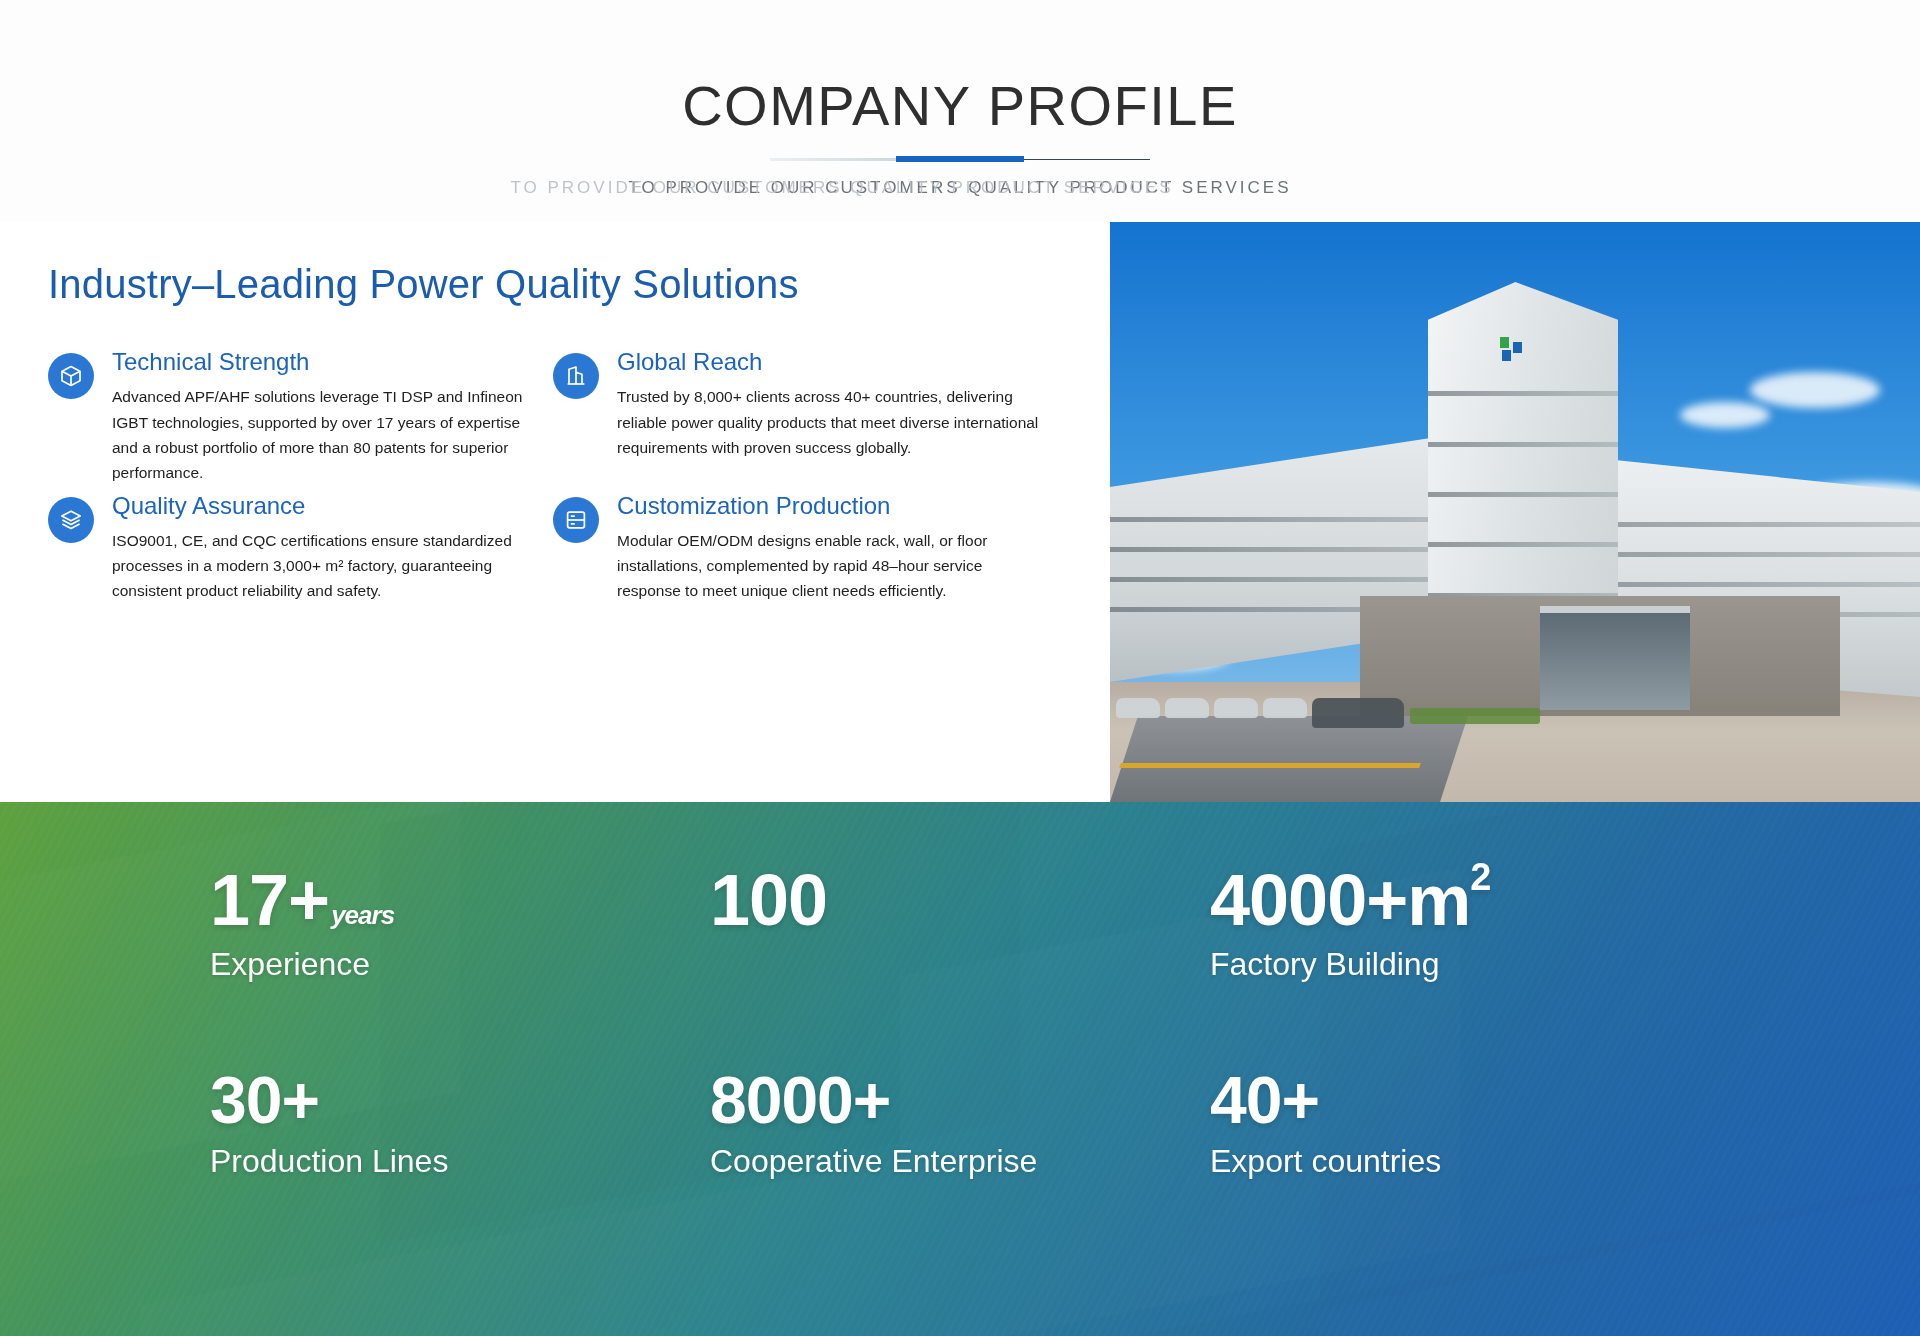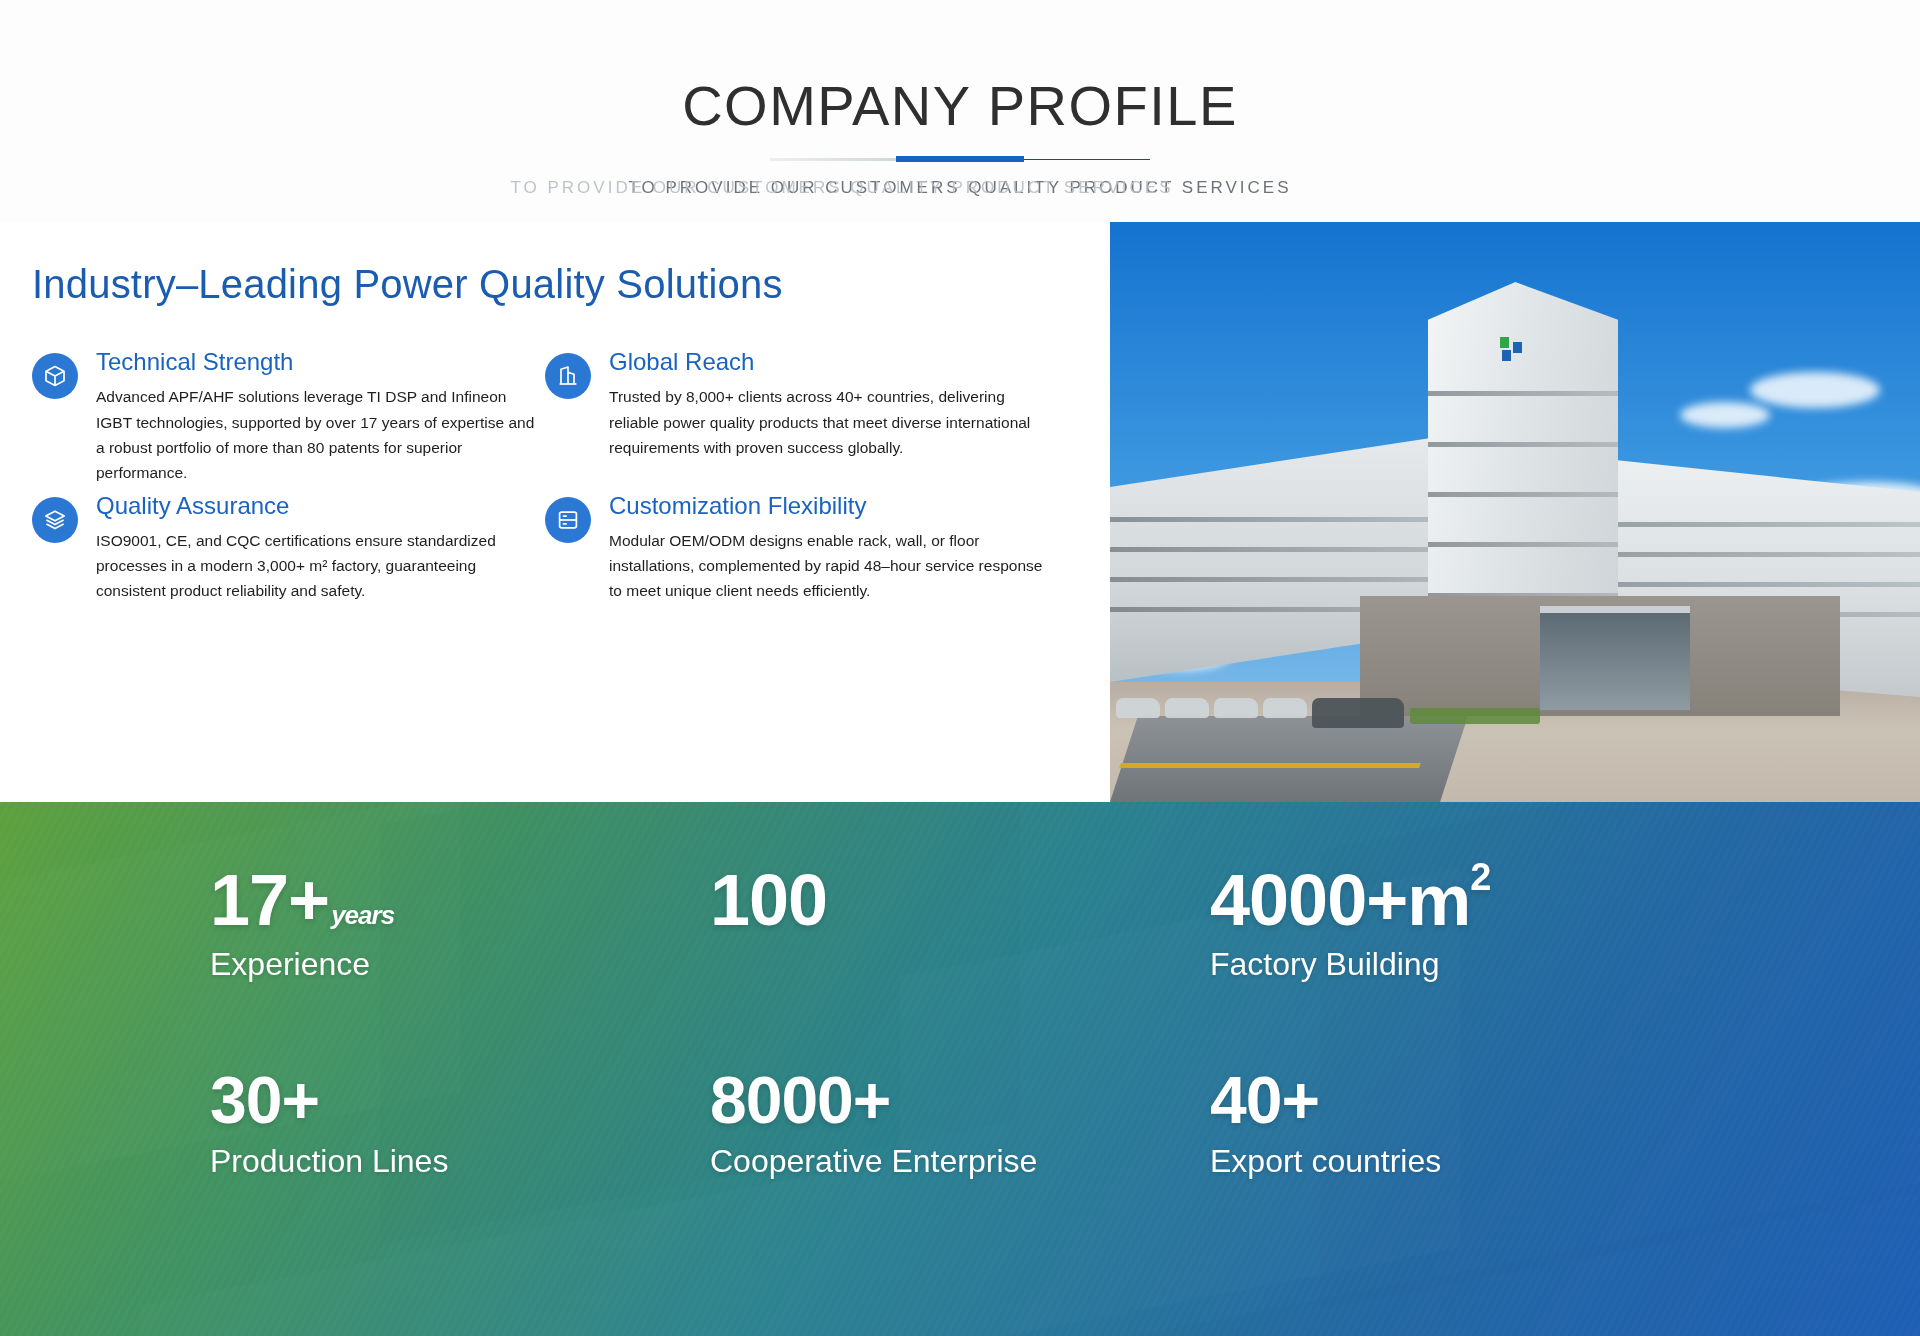--- a/index.html
+++ b/index.html
@@ -47,21 +47,21 @@
     letter-spacing:3px;
     font-size:17px;
     transform:translateX(-118px);
     filter:blur(0.4px);
     opacity:.92;
     white-space:nowrap;
   }
 
   
   .mid { display:flex; width:1920px; height:580px; }
-  .mid-left { width:1110px; background:#ffffff; padding:40px 60px 0 32px; }
+  .mid-left { width:1110px; background:#ffffff; padding:40px 60px 0 48px; }
   .mid-right { width:810px; position:relative; overflow:hidden; }
 
   .section-head {
     font-size:40px;
     color:#1a5cb0;
     font-weight:400;
     letter-spacing:.2px;
     margin-bottom:42px;
   }
 
@@ -274,21 +274,21 @@
 
       <div class="feature">
         <span class="feat-icon">
           <svg viewBox="0 0 24 24" fill="none" stroke="#ffffff" stroke-width="1.7" stroke-linejoin="round">
             <rect x="3.6" y="4.2" width="16.8" height="15.6" rx="2"></rect>
             <path d="M3.6 12h16.8"></path>
             <path d="M6.8 8.1h4M6.8 15.9h4"></path>
           </svg>
         </span>
         <div class="feat-body">
-          <div class="feat-title">Customization Flexibility</div>
+          <div class="feat-title">Customization Production</div>
           <div class="feat-text">Modular OEM/ODM designs enable rack, wall, or floor installations, complemented by rapid 48–hour service response to meet unique client needs efficiently.</div>
         </div>
       </div>
 
     </div>
   </div>
 
   <div class="mid-right">
     <div class="photo">
       <span class="cloud c1"></span>

